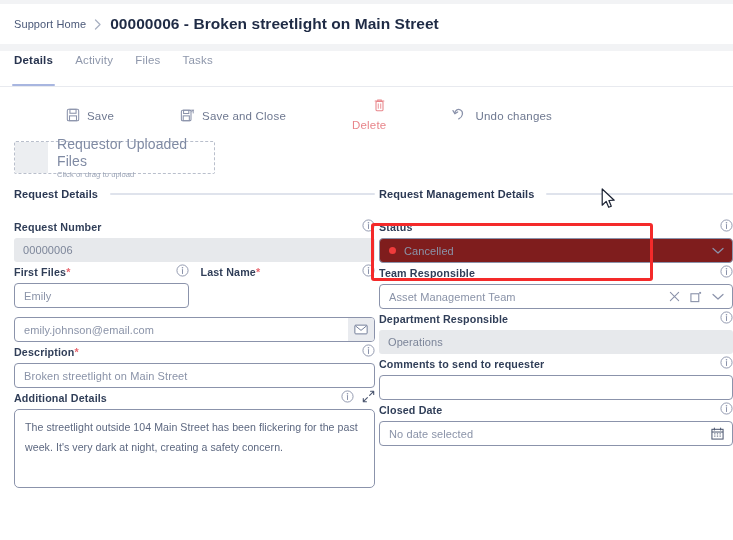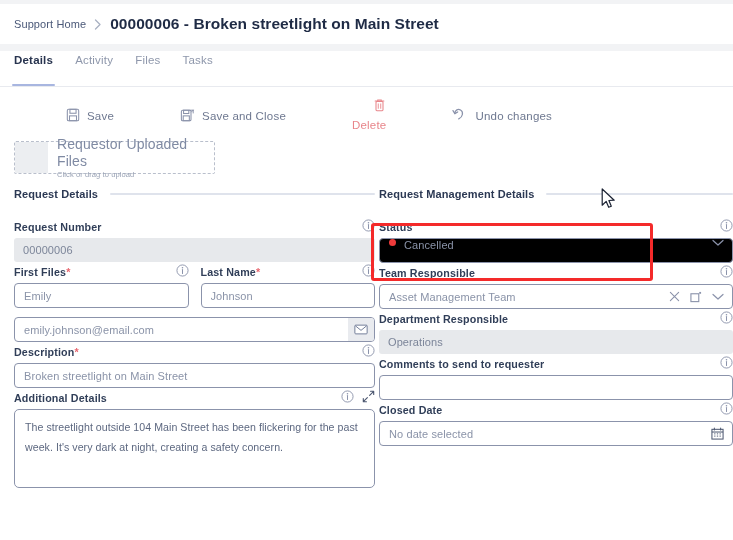--- a/index.html
+++ b/index.html
@@ -234,23 +234,23 @@
   
   .name-row { display: flex; gap: 12px; }
   .name-row > .field { flex: 1 1 0; margin-bottom: 9px; }
 
   
   .select-box {
     width: 100%;
     height: 25px;
     border: 1px solid #8b93ab;
     border-radius: 4px;
-    background: #000000;
-    display: flex;
-    align-items: flex-start;
+    background: #7f1d1d;
+    display: flex;
+    align-items: center;
     padding: 0 9px;
     cursor: pointer;
     position: relative;
   }
   .status-dot {
     width: 7px; height: 7px;
     border-radius: 50%;
     flex: 0 0 auto;
     margin-right: 8px;
   }
@@ -426,21 +426,20 @@
             <span>Last Name</span><span class="req-star">*</span>
           </span>
           <span class="info-icon">
             <svg width="13" height="13" viewBox="0 0 14 14">
                 <circle cx="7" cy="7" r="6" fill="none" stroke="#8b93ab" stroke-width="1"></circle>
                 <circle cx="7" cy="4" r=".85" fill="#8b93ab"></circle>
                 <path d="M7 6 v4.3" stroke="#8b93ab" stroke-width="1.1" stroke-linecap="round"></path>
               </svg>
           </span>
         </div>
-        <input class="inp" value="Johnson" style="">
       </div>
     </div>
 
     <div class="field">
       <div class="inp-wrap">
         <input class="inp" value="emily.johnson@email.com" style="">
         <span class="email-affix">
           <svg width="14" height="11" viewBox="0 0 16 12">
             <rect x="1" y="1" width="14" height="10" rx="1" fill="#fff" stroke="#6f7b96" stroke-width="1.1"></rect>
             <path d="M1.6 1.8 L8 7 L14.4 1.8" fill="none" stroke="#6f7b96" stroke-width="1.1"></path>

